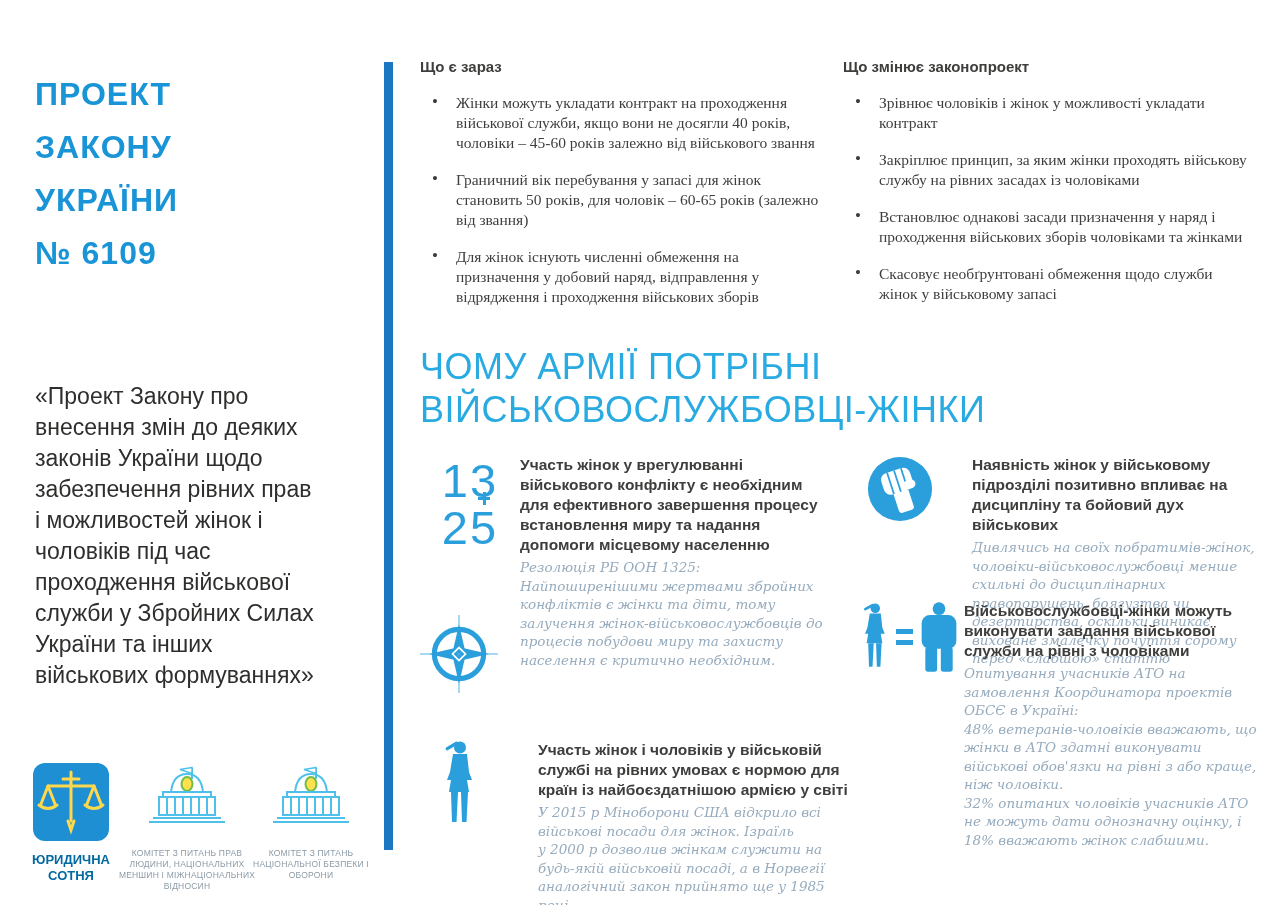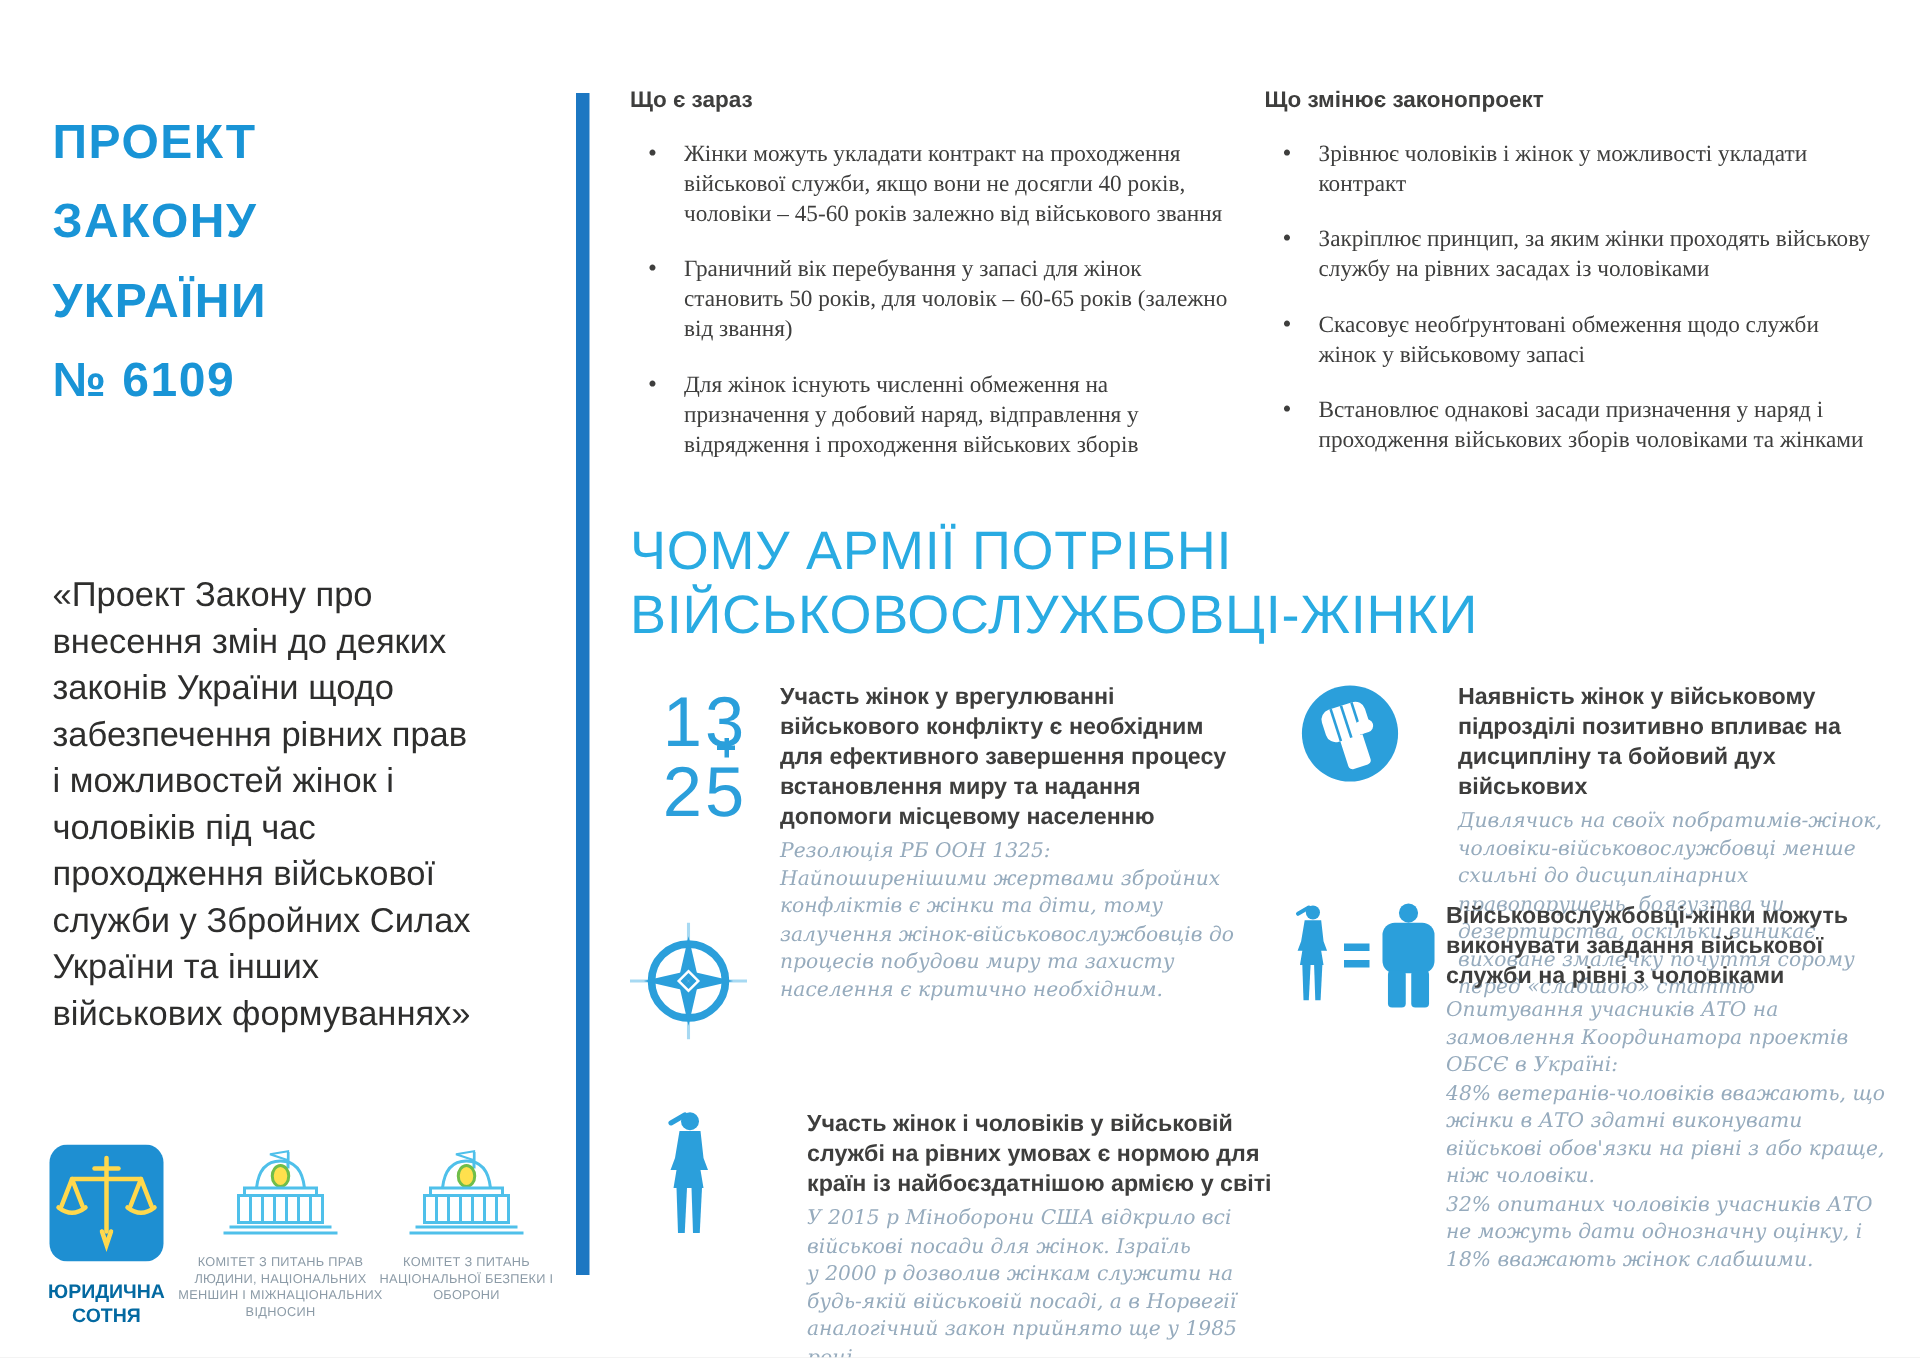--- a/index.html
+++ b/index.html
@@ -59,21 +59,21 @@
   .eq-sign{display:flex;flex-direction:column;margin:0 5px;}
   .eq-sign span{display:block;width:17px;height:5px;background:#2b9fdb;margin:3px 0;}
 
   
   .legal-logo{position:absolute;left:32px;top:763px;width:78px;text-align:center;}
   .legal-label{margin-top:7px;color:#0369a1;font-weight:bold;font-size:13px;line-height:16px;}
   .committee{position:absolute;top:766px;text-align:center;}
   .committee1{left:111px;width:152px;}
   .committee2{left:250px;width:122px;}
   .committee .bld{display:inline-block;}
-  .committee-label{margin-top:7px;color:#8c9ba7;font-size:8.5px;line-height:11px;letter-spacing:0.2px;}
+  .committee-label{margin-top:20px;color:#8c9ba7;font-size:8.5px;line-height:11px;letter-spacing:0.2px;}
 </style>
 </head>
 <body>
 
 <div class="page">
 
   <div class="law-title">
     <div>ПРОЕКТ</div>
     <div>ЗАКОНУ</div>
     <div>УКРАЇНИ</div>
@@ -91,22 +91,22 @@
       <li>Граничний вік перебування у запасі для жінок становить 50 років, для чоловік – 60-65 років (залежно від звання)</li>
       <li>Для жінок існують численні обмеження на призначення у добовий наряд, відправлення у відрядження і проходження військових зборів</li>
     </ul>
   </div>
 
   <div class="cmp-col changes">
     <h3 class="cmp-title">Що змінює законопроект</h3>
     <ul class="cmp-list">
       <li>Зрівнює чоловіків і жінок у можливості укладати контракт</li>
       <li>Закріплює принцип, за яким жінки проходять військову службу на рівних засадах із чоловіками</li>
+      <li>Встановлює однакові засади призначення у наряд і проходження військових зборів чоловіками та жінками</li>
       <li>Скасовує необґрунтовані обмеження щодо служби жінок у військовому запасі</li>
-      <li>Встановлює однакові засади призначення у наряд і проходження військових зборів чоловіками та жінками</li>
     </ul>
   </div>
 
   <div class="why-heading">
     <div>ЧОМУ АРМІЇ ПОТРІБНІ</div>
     <div>ВІЙСЬКОВОСЛУЖБОВЦІ-ЖІНКИ</div>
   </div>
 
   <div class="row row-l row-l1">
     <div class="icon-cell">

